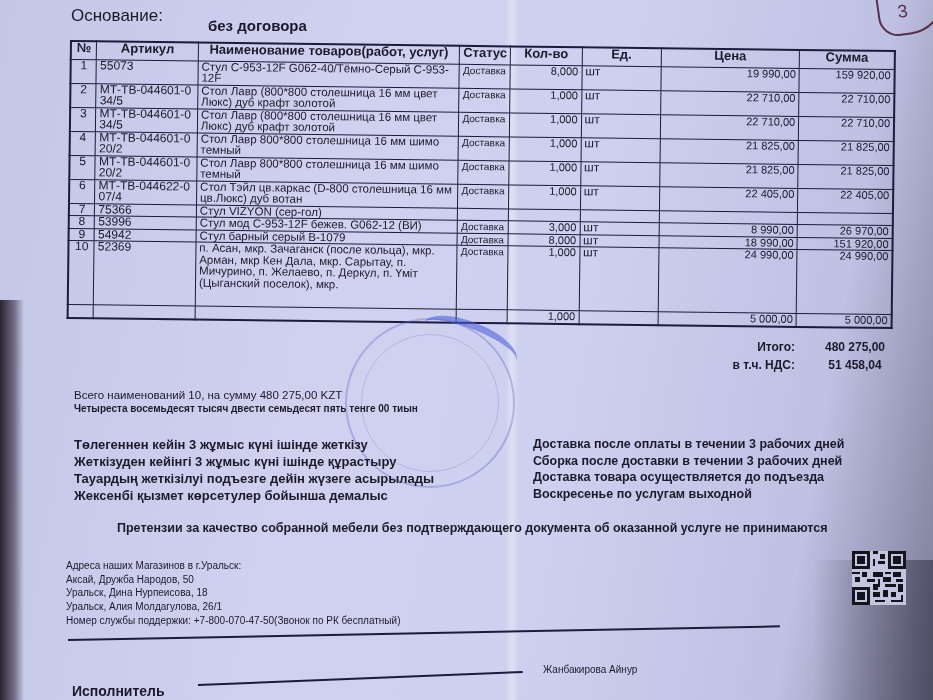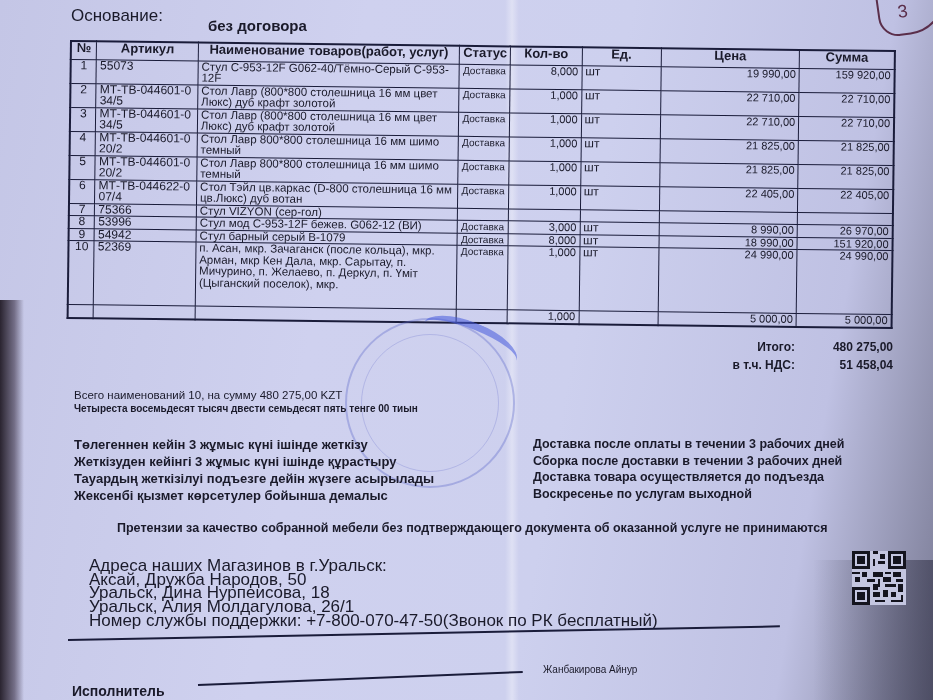--- a/index.html
+++ b/index.html
@@ -46,31 +46,31 @@
   td.status { width: 44px; font-size: 10px; }
   td.qty { width: 72px; text-align: right; }
   td.unit { width: 80px; font-size: 12px; }
   td.price { width: 140px; text-align: right; }
   td.sum { width: 96px; text-align: right; }
   tr.r-last td { height: 64px; }
 
   .totals { left: 700px; top: 340px; font-size: 12px; font-weight: bold; }
   .totals .row { display: flex; justify-content: flex-end; height: 18px; }
   .totals .lbl { width: 95px; text-align: right; margin-right: 22px; }
-  .totals .val { width: 76px; text-align: right; }
+  .totals .val { width: 76px; text-align: center; }
 
   .summary-line { left: 74px; top: 389px; font-size: 11.5px; }
   .words-line { left: 74px; top: 403px; font-size: 10px; font-weight: bold; }
 
   .kz-block { left: 74px; top: 436px; font-size: 13px; font-weight: bold; line-height: 17px; }
   .ru-block { left: 533px; top: 436px; font-size: 12.5px; font-weight: bold; line-height: 16.5px; }
 
   .claims { left: 117px; top: 521px; font-size: 12.5px; font-weight: bold; }
 
-  .addresses { left: 89px; top: 559px; font-size: 17px; line-height: 13.7px; }
+  .addresses { left: 66px; top: 559px; font-size: 10px; line-height: 13.7px; }
 
   .line1 { left: 68px; top: 639px; width: 712px; height: 2px; background: #1a1c3a; transform: rotate(-1.1deg); transform-origin: left; }
   .line2 { left: 198px; top: 684px; width: 325px; height: 2px; background: #1a1c3a; transform: rotate(-2.3deg); transform-origin: left; }
   .signer { left: 543px; top: 664px; font-size: 10px; }
   .performer { left: 72px; top: 683px; font-size: 14px; font-weight: bold; }
 
   .stamp {
     position: absolute; left: 345px; top: 318px; width: 170px; height: 170px;
     border-radius: 50%; border: 2px solid rgba(90,100,200,0.35);
   }

